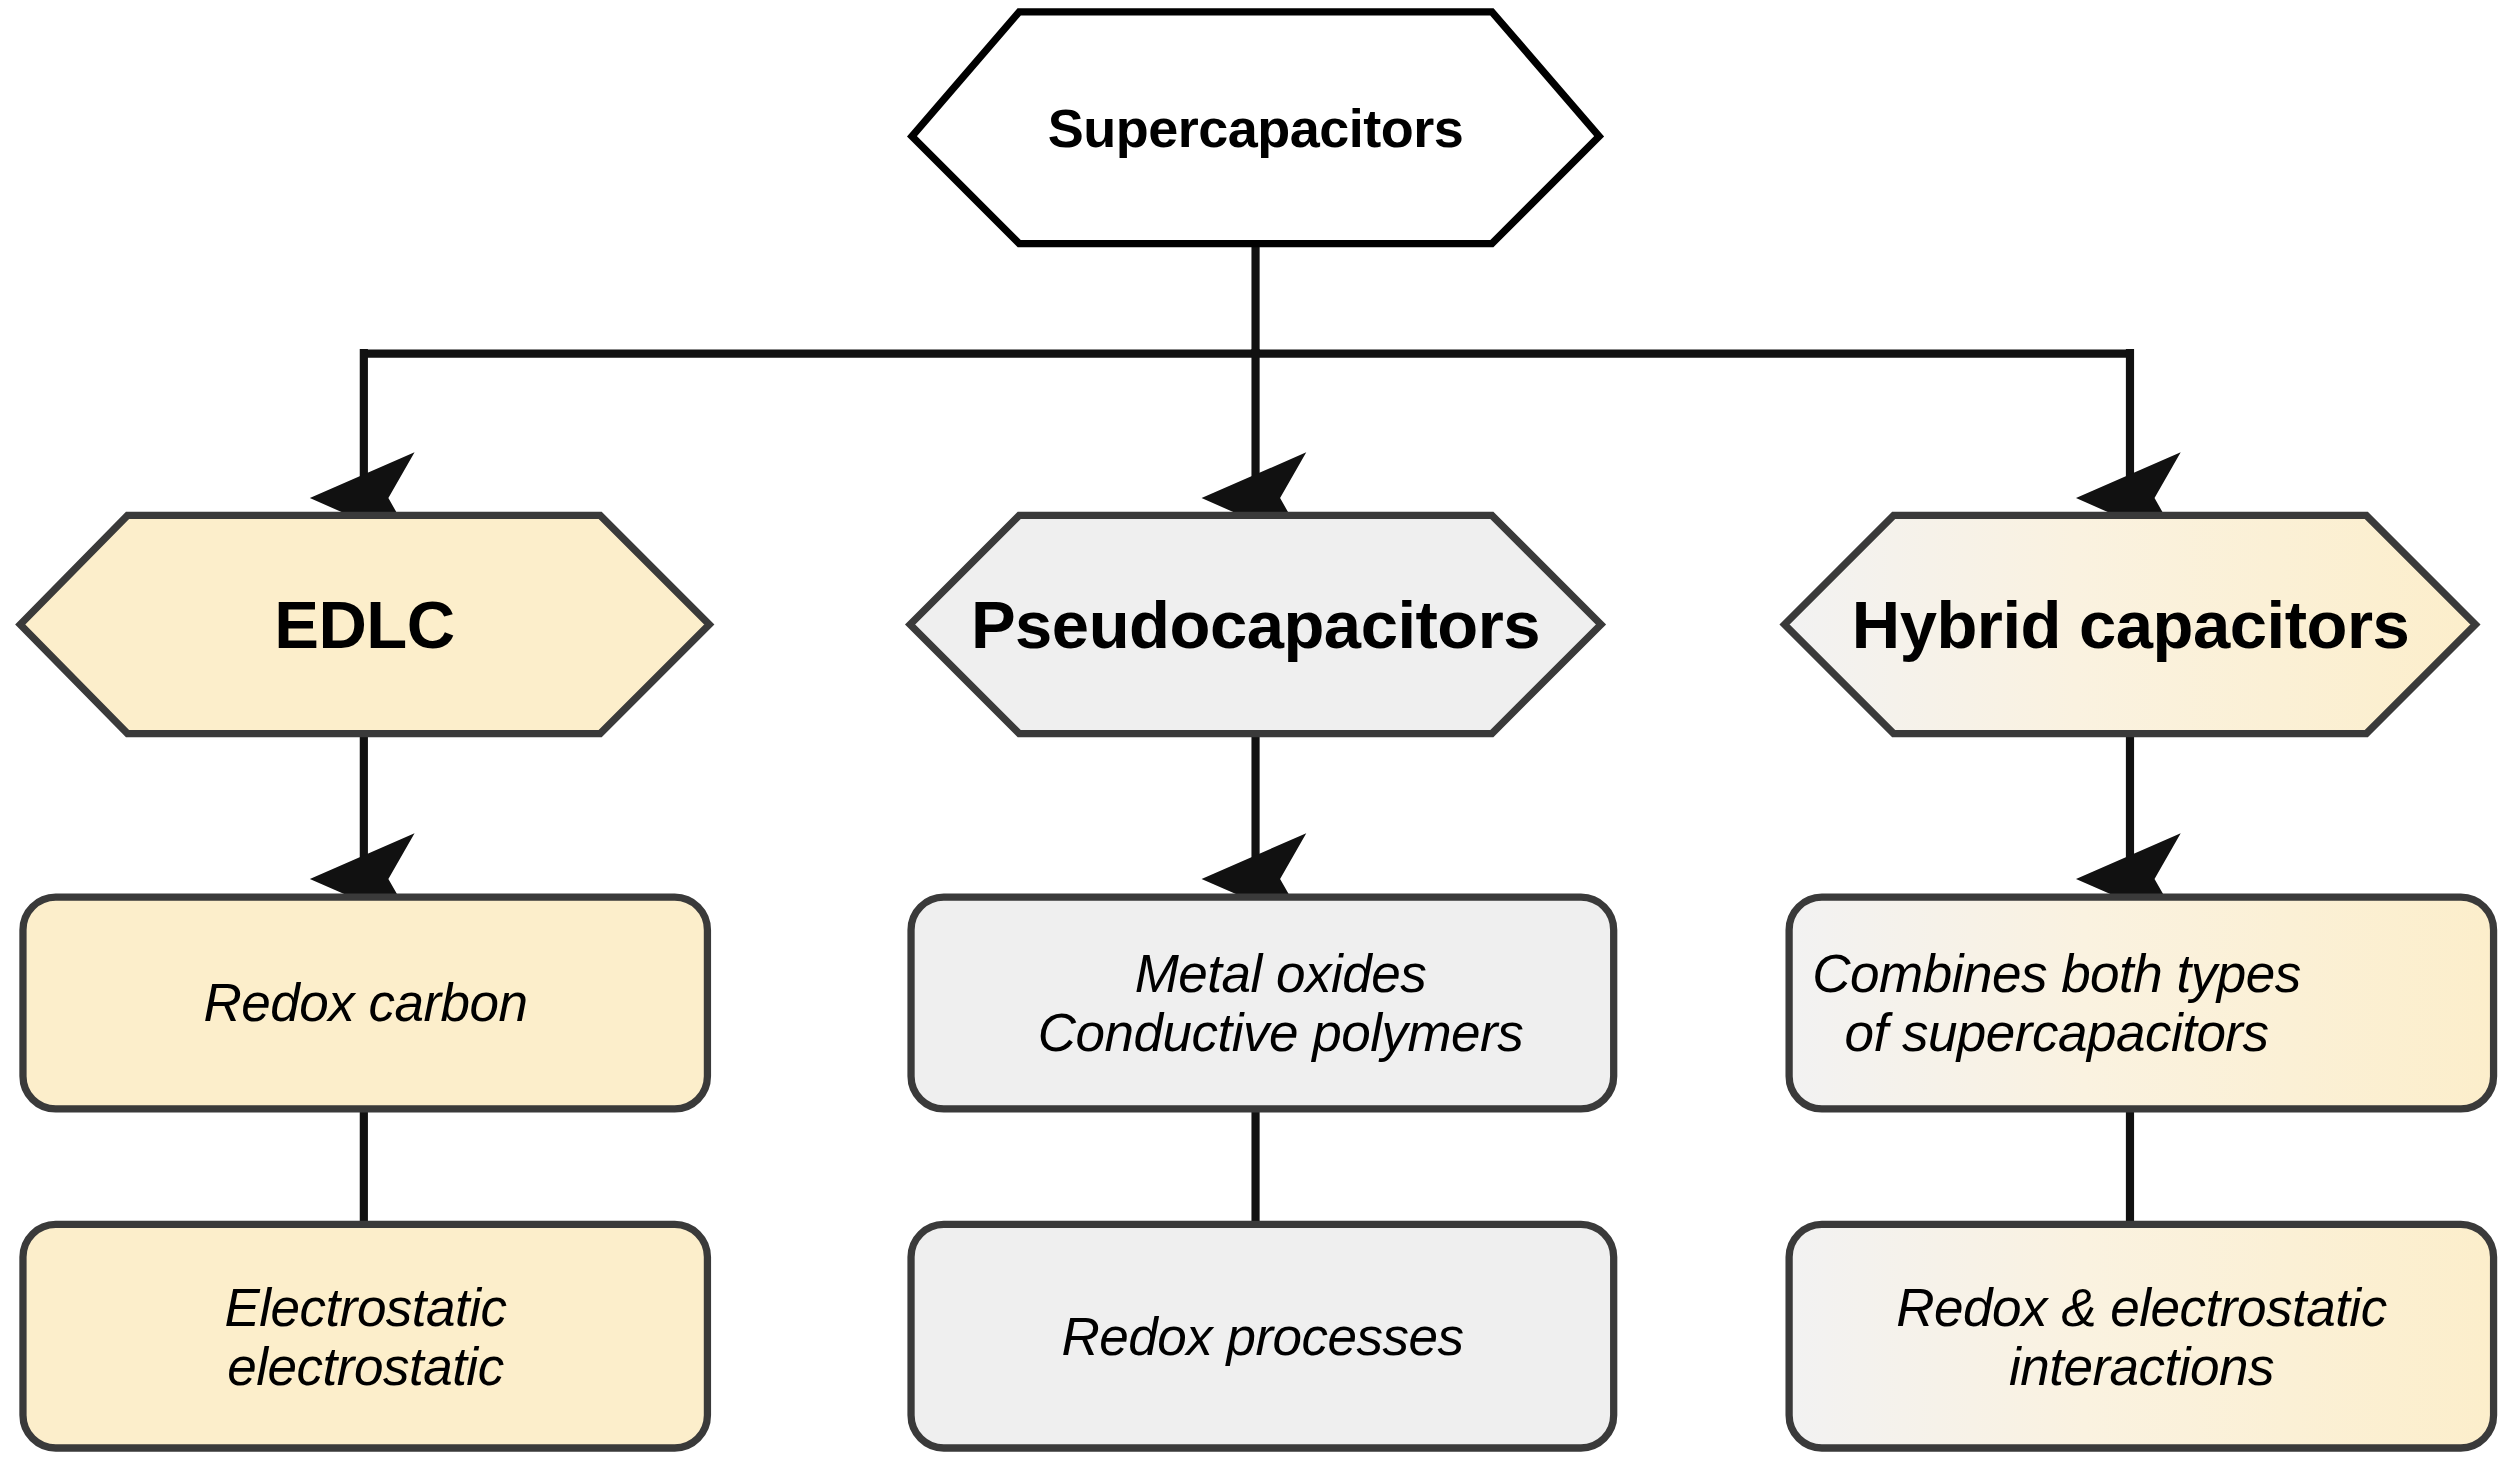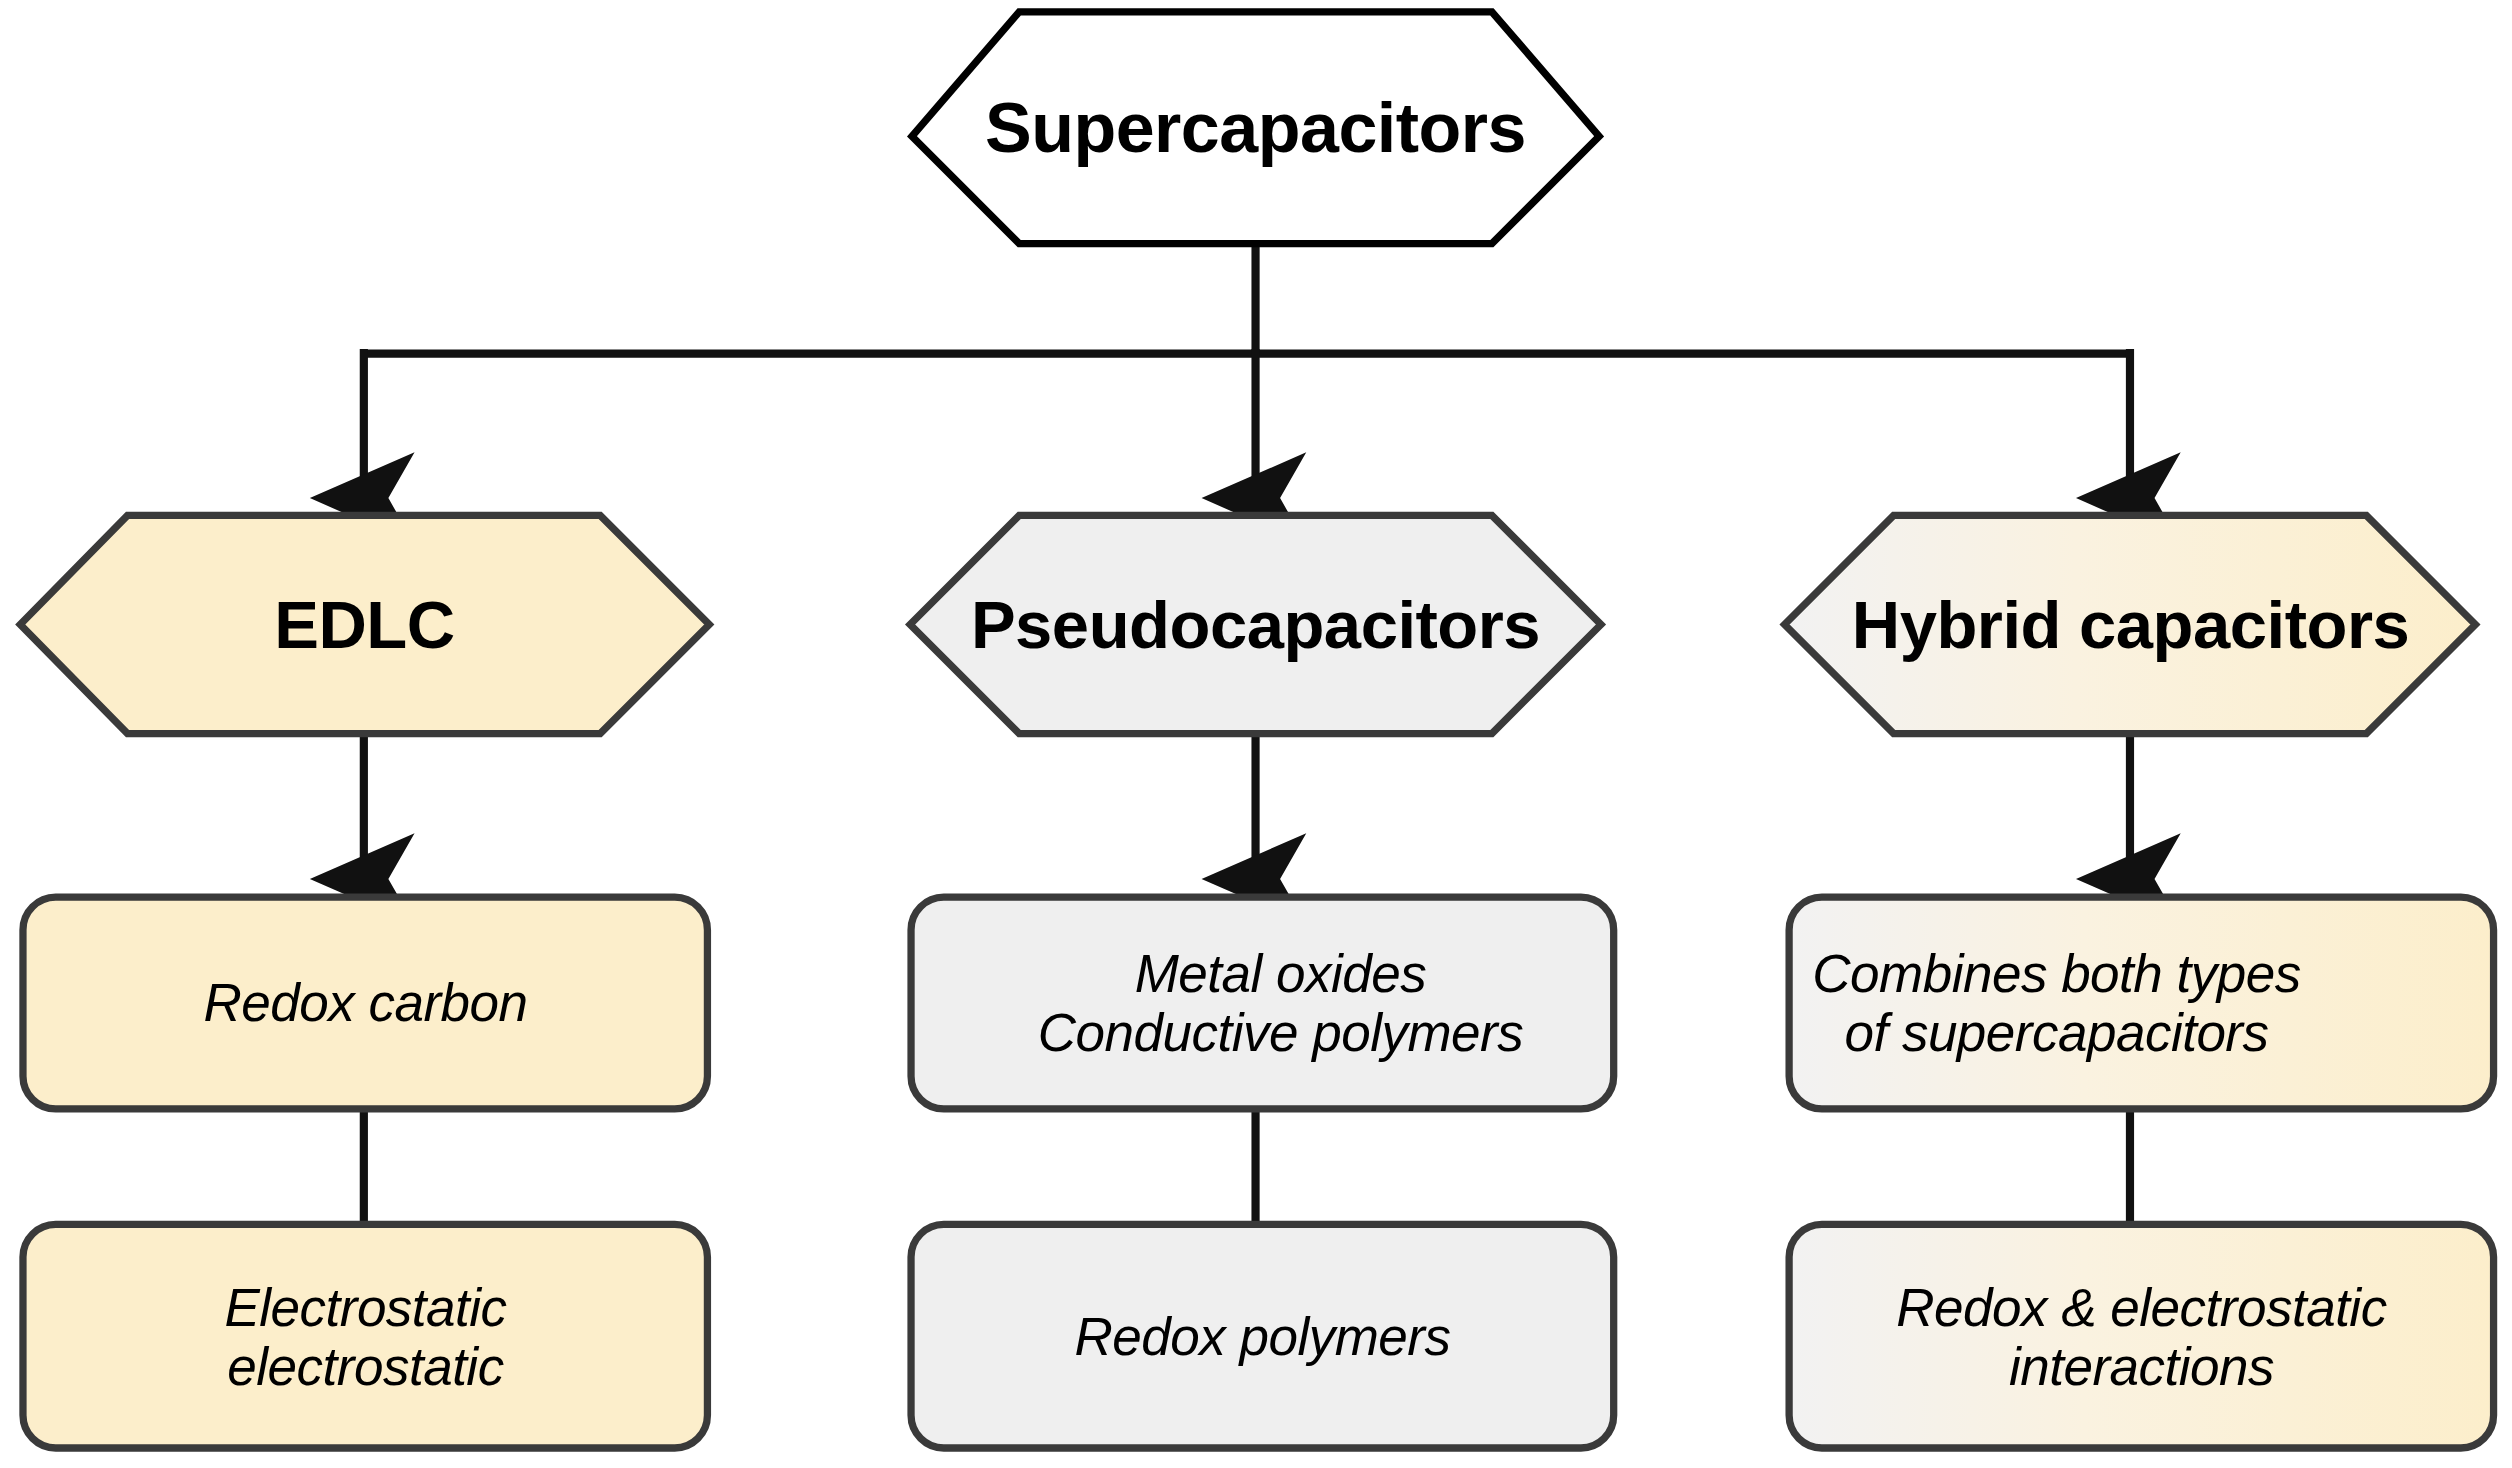--- a/index.html
+++ b/index.html
@@ -34,21 +34,21 @@
     color: #000000;
     line-height: 1.12;
     white-space: pre-line;
   }
   .hex-label {
     font-weight: bold;
     font-size: 67px;
     letter-spacing: -0.5px;
   }
   .hex-label.root {
-    font-size: 70px;
+    font-size: 54px;
     text-align: right;
   }
   .box-label {
     font-style: italic;
     font-size: 53px;
     letter-spacing: -0.5px;
   }
 </style>
 </head>
 <body>
@@ -117,19 +117,19 @@
 
   <div class="node-label box-label" style="left:929px; top:897px; width:703px; height:212px;">Metal oxides
 Conductive polymers</div>
 
   <div class="node-label box-label" style="left:1704px; top:897px; width:705px; height:212px;">Combines both types
 of supercapacitors</div>
 
   <div class="node-label box-label" style="left:23px; top:1225px; width:685px; height:224px;">Electrostatic
 electrostatic</div>
 
-  <div class="node-label box-label" style="left:911px; top:1225px; width:703px; height:224px;">Redox polymers</div>
+  <div class="node-label box-label" style="left:911px; top:1225px; width:703px; height:224px;">Redox processes</div>
 
   <div class="node-label box-label" style="left:1789px; top:1225px; width:705px; height:224px;">Redox &amp; electrostatic
 interactions</div>
 
 </div>
 
 
 </body></html>

